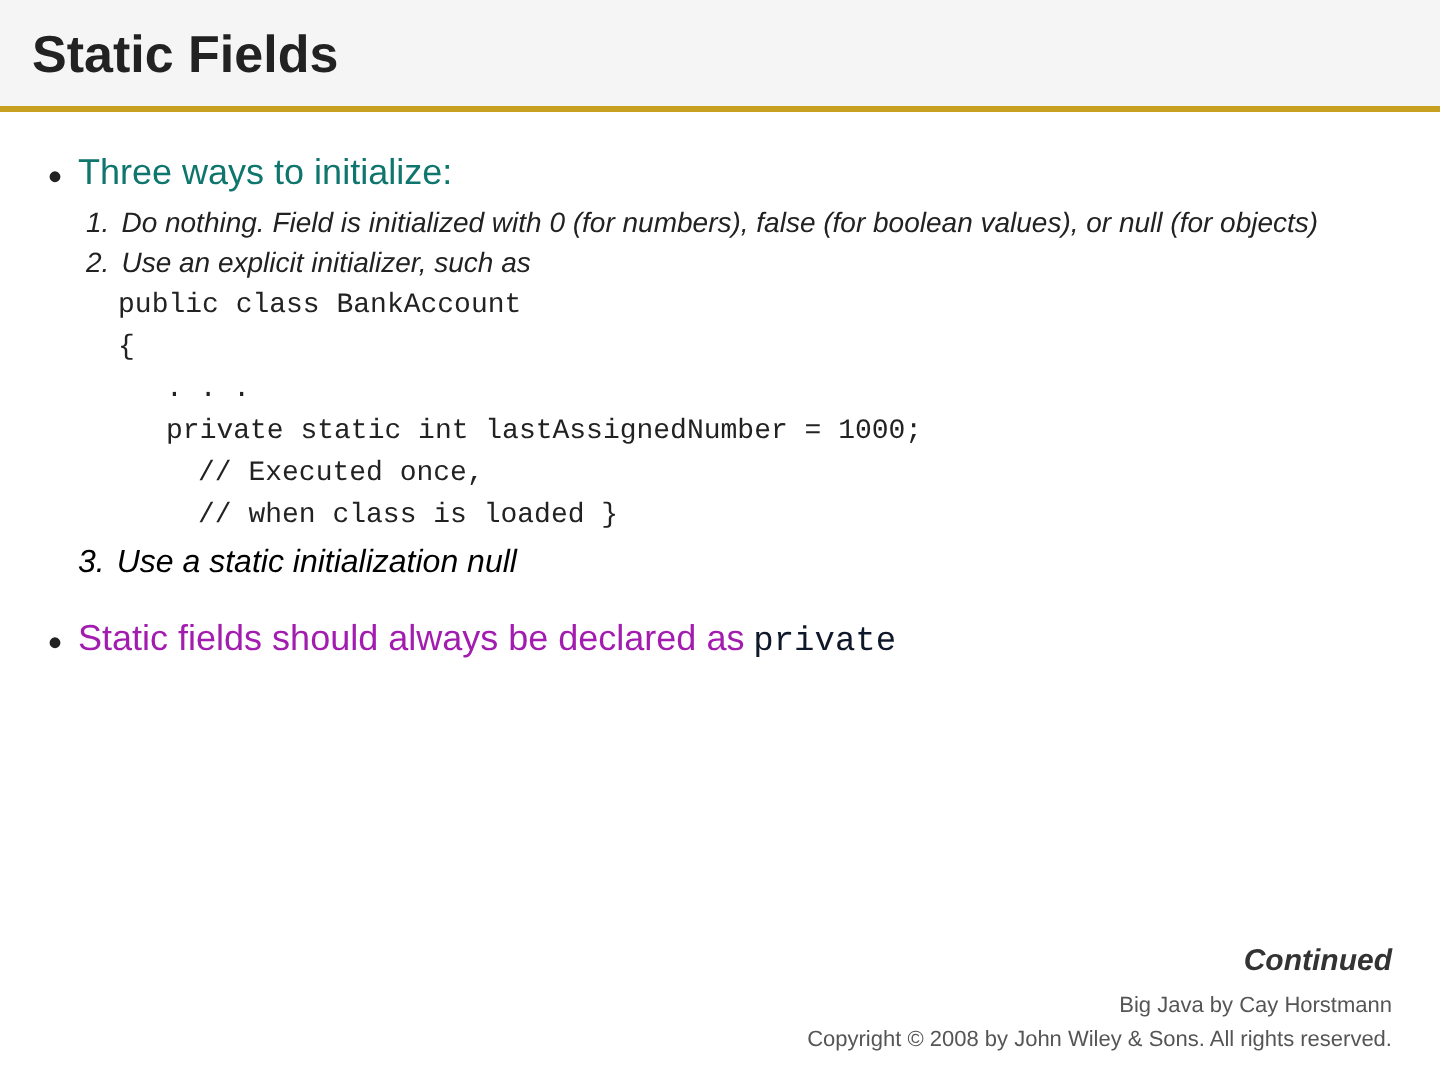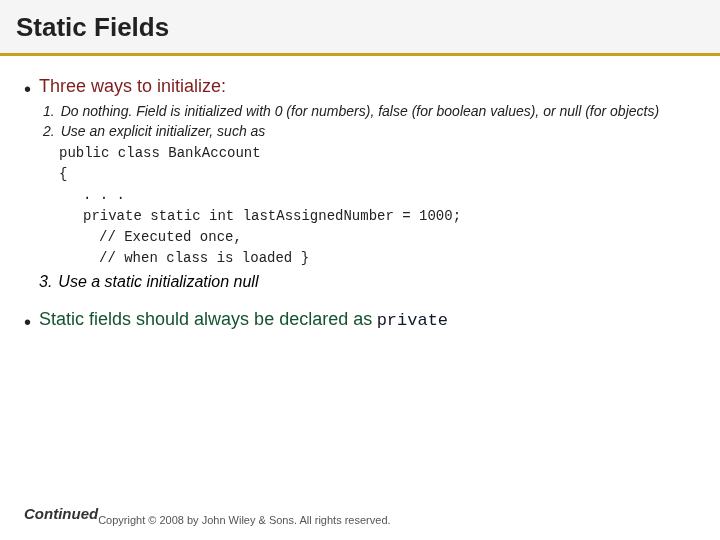--- a/index.html
+++ b/index.html
@@ -52,21 +52,21 @@
       margin-top: 2px;
       flex-shrink: 0;
     }
 
     .bullet-content {
       flex: 1;
     }
 
     .bullet-main-text {
       font-size: 18px;
-      color: #7f1d1d;
+      color: #0f766e;
       margin-bottom: 6px;
     }
 
     .numbered-list {
       list-style: none;
       padding-left: 4px;
     }
 
     .numbered-list li {
       font-size: 14px;
@@ -90,32 +90,32 @@
       font-family: 'Courier New', Courier, monospace;
       font-size: 14px;
       color: #222;
       padding-left: 20px;
       margin-top: 2px;
       line-height: 1.5;
     }
 
     .static-text {
       font-size: 18px;
-      color: #14532d;
+      color: #a21caf;
     }
 
     .inline-code {
       font-family: 'Courier New', Courier, monospace;
       font-size: 17px;
       color: #0f172a;
     }
 
     .footer-area {
       display: flex;
-      flex-direction: row;
+      flex-direction: column;
       align-items: flex-end;
       padding: 0 24px 12px 24px;
     }
 
     .continued-label {
       font-size: 15px;
       font-style: italic;
       font-weight: bold;
       color: #333;
       margin-bottom: 6px;
@@ -186,17 +186,18 @@
         <span class="static-text">Static fields should always be declared as</span>
         <span class="inline-code"> private</span>
       </div>
     </div>
 
   </div>
 
   <div class="footer-area">
     <span class="continued-label">Continued</span>
     <div class="copyright">
+      <div>Big Java by Cay Horstmann</div>
       <div>Copyright © 2008 by John Wiley &amp; Sons.  All rights reserved.</div>
     </div>
   </div>
 
 </div>
 
 </body></html>

